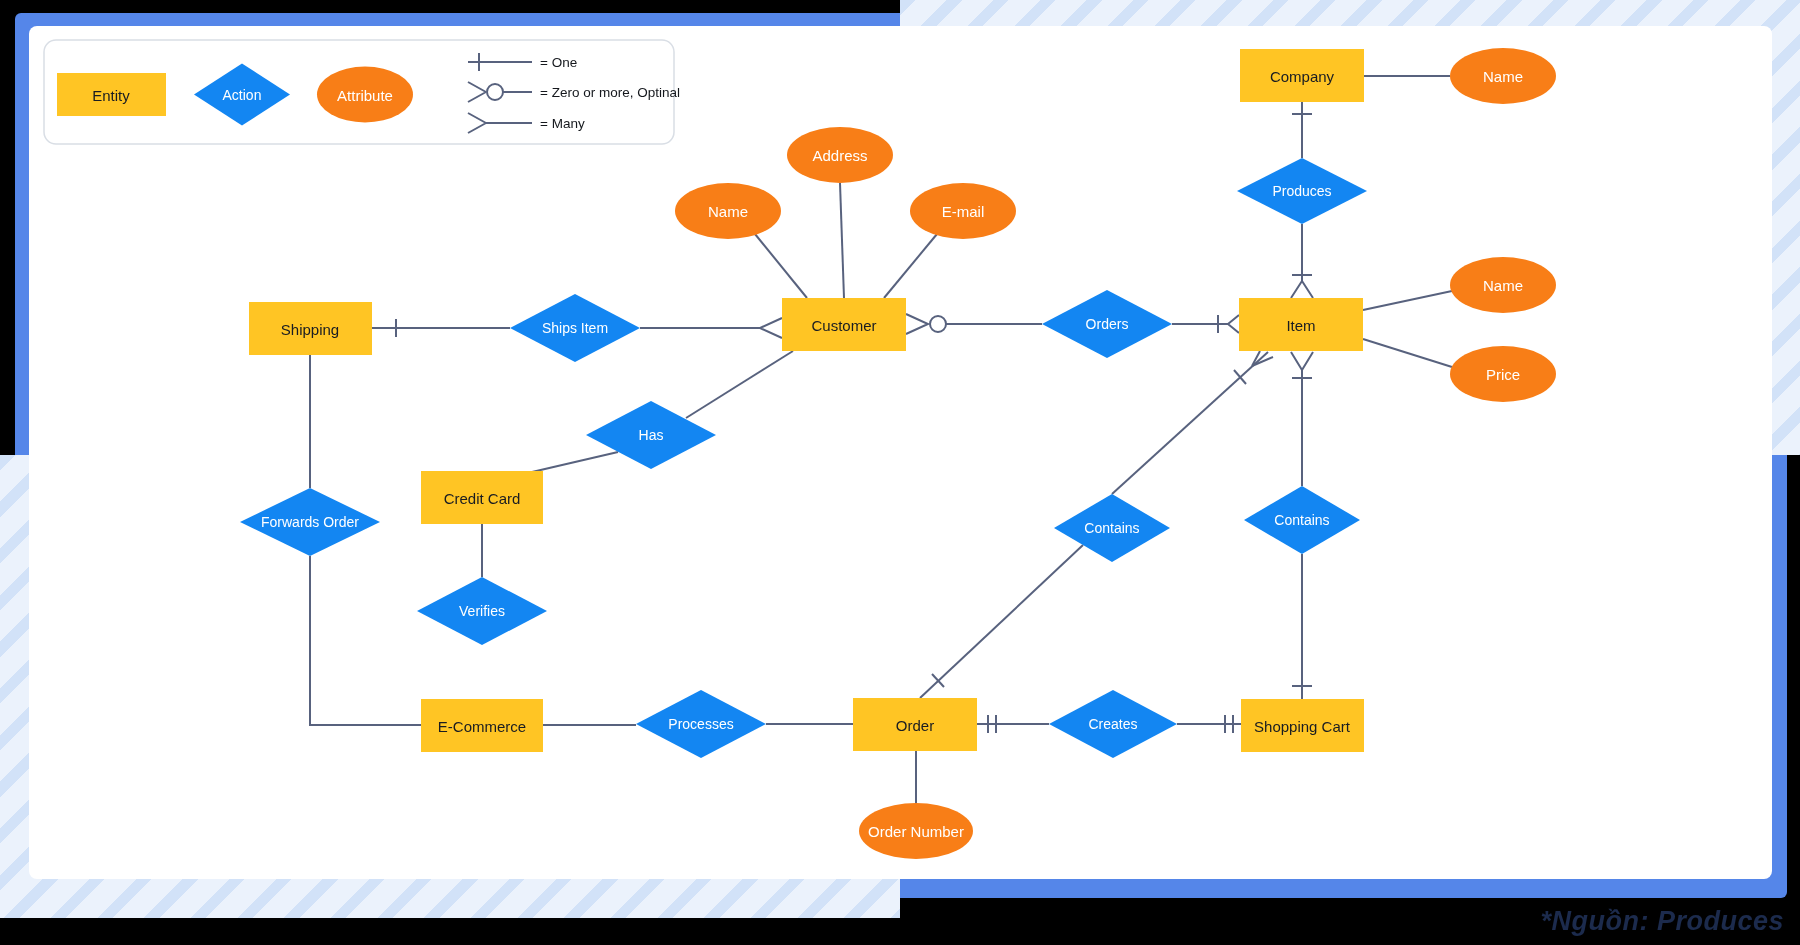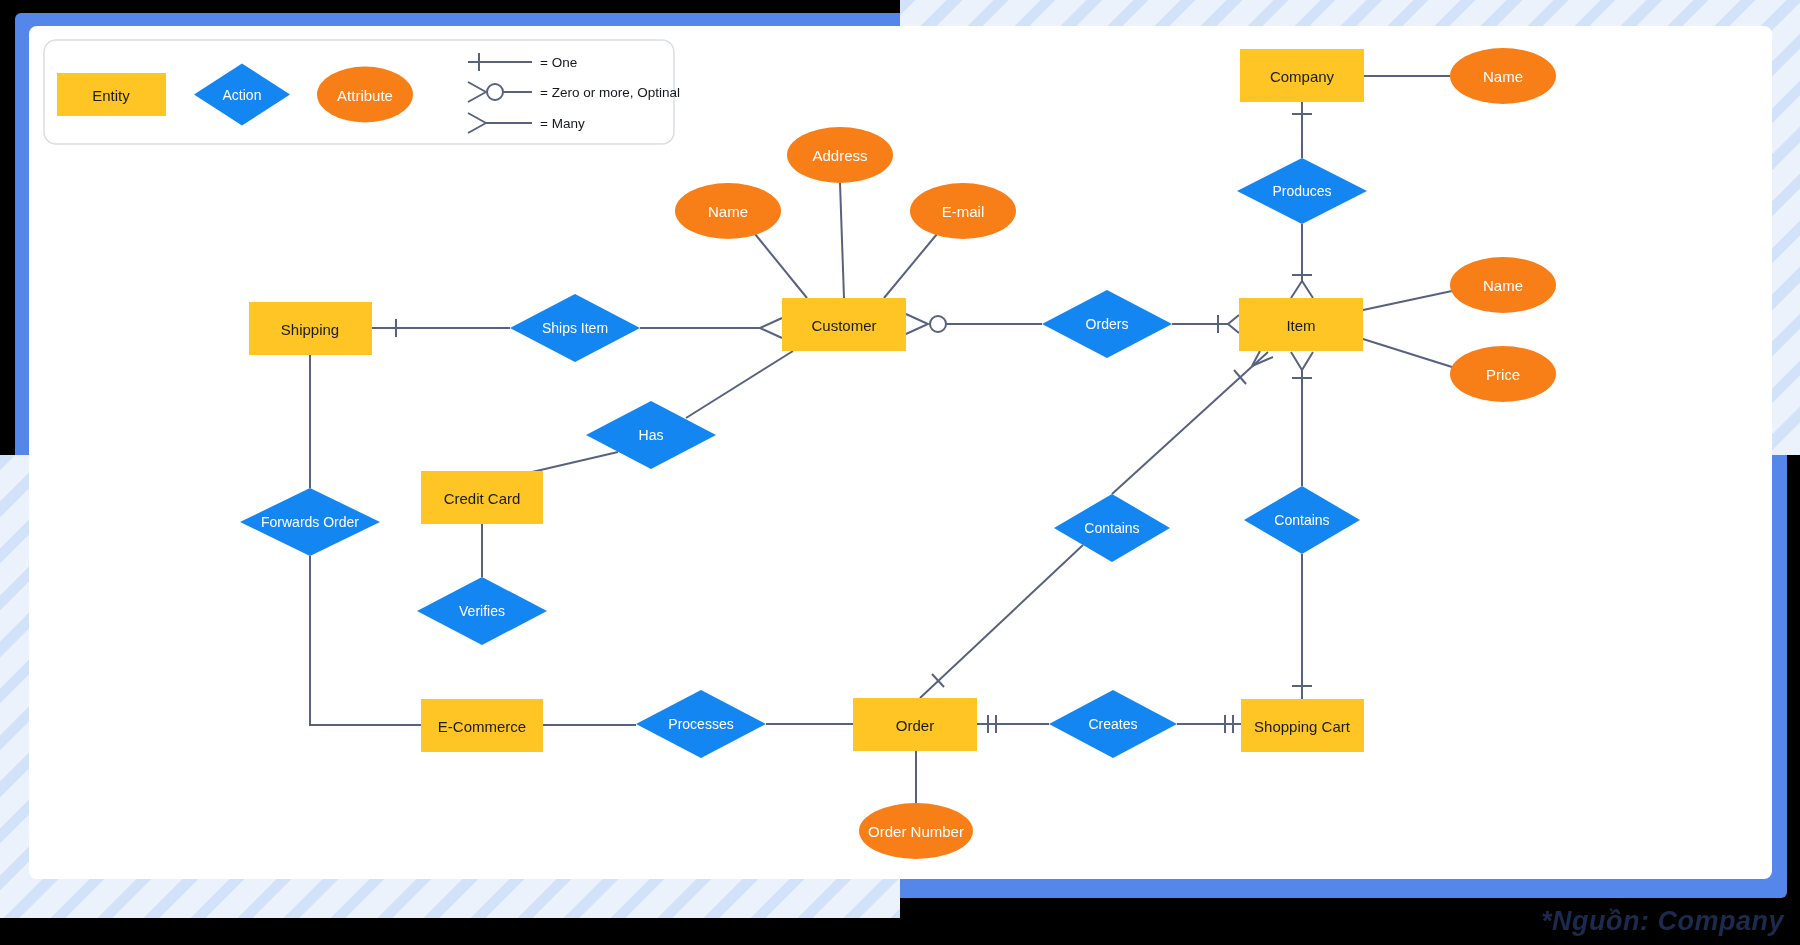--- a/index.html
+++ b/index.html
@@ -235,13 +235,13 @@
   <g>
     <ellipse class="att" cx="1503" cy="374" rx="53" ry="28"></ellipse>
     <text class="alabel" x="1503" y="374">Price</text>
   </g>
   <g>
     <ellipse class="att" cx="916" cy="831" rx="57" ry="28"></ellipse>
     <text class="alabel" x="916" y="831">Order Number</text>
   </g>
 </svg>
 
-<div class="watermark">*Nguồn: Company</div>
+<div class="watermark">*Nguồn: Produces</div>
 
 </body></html>

